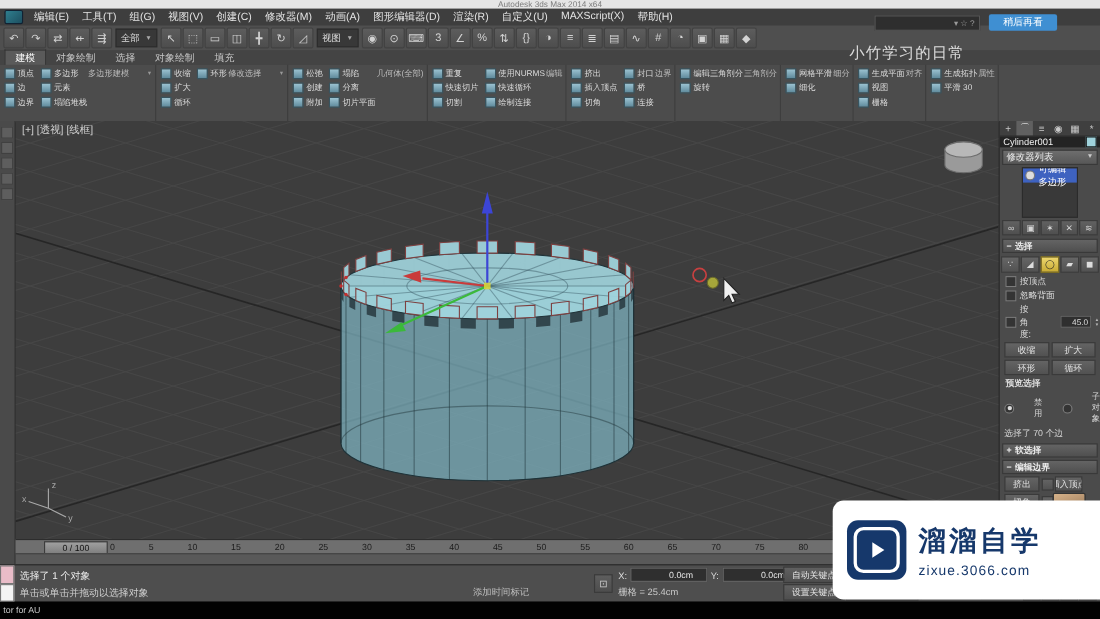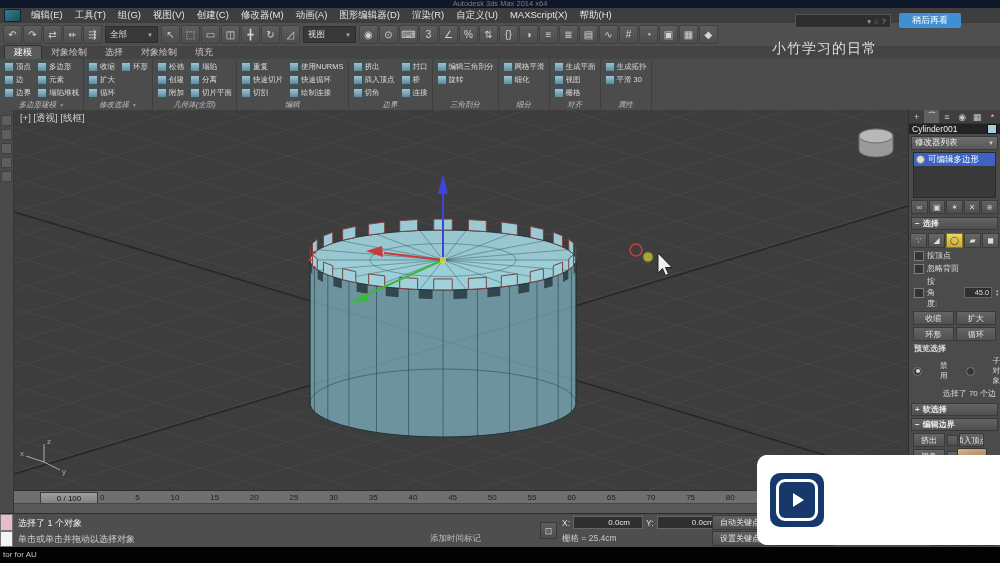--- a/index.html
+++ b/index.html
@@ -1,45 +1,45 @@
 <!DOCTYPE html>
 <html><head>
 <meta charset="utf-8">
 <style>
   html,body{margin:0;padding:0;background:#222;}
   .screen{position:relative;width:1000px;height:563px;background:#000;overflow:hidden;
           font-family:"Liberation Sans",sans-serif;color:#ddd;-webkit-user-select:none;user-select:none;}
   .band{position:absolute;left:0;right:0;}
 
   
-  #lb-top{top:0;height:8px;background:#0f172a;text-decoration:underline;}
+  #lb-top{top:0;height:8px;background:#e5e5e5;text-decoration:underline;}
   .win-title{position:absolute;top:0;left:0;right:0;text-align:center;font-size:7.5px;line-height:8px;color:#7d7d7d;}
 
   
   #menubar{top:8px;height:15px;background:#3e3e3e;display:flex;align-items:center;padding-left:2px;border-bottom:1px solid #303030;}
   .app-icon{width:15px;height:11px;margin:0 4px 0 2px;border-radius:2px;background:linear-gradient(135deg,#2f7f8f,#1d4f60);border:1px solid #123;}
   .menu-item{padding:12px 6px;font-size:9.5px;color:#e4e4e4;white-space:nowrap;}
 
   
   #toolbar{top:23px;height:23px;background:#4f4f4f;display:flex;align-items:center;gap:1px;padding:0 3px;border-bottom:1px solid #3c3c3c;}
   .tico{width:17px;height:17px;display:flex;align-items:center;justify-content:center;font-size:10px;color:#d3d3d3;
         background:linear-gradient(#5d5d5d,#4d4d4d);border:1px solid #424242;border-radius:2px;flex:0 0 auto;}
-  .tdd{height:15px;background:#383838;border:1px solid #2c2c2c;color:#ddd;font-size:8.5px;display:flex;align-items:center;gap:20px;padding:0 4px;margin:0 2px;}
+  .tdd{height:15px;background:#383838;border:1px solid #2c2c2c;color:#ddd;font-size:8.5px;display:flex;align-items:center;gap:5px;padding:0 4px;margin:0 2px;}
   .tdd .dd-arrow{font-size:6px;color:#aaa;}
 
   
   #ribbon-tabs{top:46px;height:13px;background:#444;display:flex;align-items:flex-end;padding-left:4px;border-bottom:1px solid #3a3a3a;}
   .rtab{padding:0 9px;font-size:9px;color:#c6c6c6;line-height:13px;}
   .rtab.on{background:#5a5a5a;color:#fff;border:1px solid #333;border-bottom:none;}
   #ribbon{top:59px;height:51px;background:#4c4c4c;display:flex;border-bottom:1px solid #353535;}
-  .rsec{display:flex;flex-direction:column;border-right:1px solid #3e3e3e;padding:2px 3px 0;}
+  .rsec{display:flex;border-right:1px solid #3e3e3e;padding:2px 3px 0;}
   .rsec-body{flex:1;display:grid;grid-auto-flow:column;grid-template-rows:repeat(3,12px);gap:1px 4px;align-items:center;}
   .rbtn{display:flex;align-items:center;gap:2px;font-size:7.5px;color:#dadada;white-space:nowrap;padding:0 1px;}
   .ric{width:8px;height:8px;flex:0 0 auto;background:linear-gradient(#9cc3d2,#5f8a9c);border:1px solid #38545f;border-radius:1px;}
-  .rsec-label{height:11px;font-size:7.5px;color:#bdbdbd;display:flex;align-items:center;justify-content:center;gap:3px;font-style:italic;}
+  .rsec-label{height:11px;font-size:7.5px;color:#bdbdbd;display:flex;align-items:center;justify-content:center;gap:16px;}
   .rsec-label .dd-arrow{font-size:5px;color:#999;}
 
   
   #left-strip{position:absolute;left:0;top:110px;width:14px;height:403px;background:#4a4a4a;border-right:1px solid #383838;
               display:flex;flex-direction:column;align-items:center;gap:3px;padding-top:5px;box-sizing:border-box;}
   .ls-ico{width:9px;height:9px;background:#5e5e5e;border:1px solid #404040;flex:0 0 auto;}
 
   
   #vp{position:absolute;left:14px;top:110px;width:894px;height:380px;background:#3d3d3d;overflow:hidden;}
   #vp svg{position:absolute;left:0;top:0;}
@@ -49,21 +49,21 @@
   #cmd{position:absolute;left:908px;top:110px;width:92px;height:403px;background:#4b4b4b;border-left:1px solid #2e2e2e;
        box-sizing:border-box;display:flex;flex-direction:column;font-size:8.5px;}
   .cp-tabs{display:flex;height:14px;background:#3f3f3f;border-bottom:1px solid #333;}
   .cp-tab{flex:1;display:flex;align-items:center;justify-content:center;font-size:9px;color:#c9c9c9;}
   .cp-tab.on{background:#606060;color:#fff;}
   .cp-name{height:14px;background:#232323;display:flex;align-items:center;gap:3px;padding:0 3px;color:#efefef;}
   .cp-swatch{width:8px;height:8px;background:#9fd2db;border:1px solid #111;margin-left:auto;}
   .cp-dd{height:13px;margin:2px 2px 1px;background:linear-gradient(#6e6e6e,#575757);border:1px solid #393939;
          display:flex;align-items:center;justify-content:space-between;padding:0 3px;color:#eee;}
   .cp-dd .dd-arrow{font-size:6px;color:#ccc;}
-  .cp-stack{height:74px;margin:1px 4px;background:#393939;border:1px solid #2b2b2b;overflow:hidden;}
+  .cp-stack{height:74px;margin:1px 20px;background:#393939;border:1px solid #2b2b2b;overflow:hidden;}
   .stack-row{height:13px;display:flex;align-items:center;gap:3px;padding:0 2px;background:#3e62c0;color:#fff;}
   .bulb{width:7px;height:7px;border-radius:50%;background:#ddd;border:1px solid #777;flex:0 0 auto;}
   .stack-tools{height:14px;display:flex;gap:1px;padding:1px 2px;}
   .st-btn{width:15px;height:12px;display:flex;align-items:center;justify-content:center;font-size:8px;color:#d5d5d5;
           background:linear-gradient(#616161,#4f4f4f);border:1px solid #3b3b3b;}
   .ro-head{height:13px;margin:2px 2px 0;background:linear-gradient(#646464,#4f4f4f);border:1px solid #393939;
            display:flex;align-items:center;gap:3px;padding:0 3px;color:#ececec;font-weight:bold;font-size:8px;}
   .ro-body{padding:1px 0;}
   .subobj-row{display:flex;gap:1px;justify-content:center;padding:2px 0 1px;}
   .subobj{width:15px;height:13px;display:flex;align-items:center;justify-content:center;font-size:8px;color:#ddd;
@@ -73,21 +73,21 @@
   .cb{width:8px;height:8px;background:#343434;border:1px solid #7c7c7c;flex:0 0 auto;}
   .mini-field{min-width:22px;height:9px;background:#2f2f2f;border:1px solid #666;color:#ddd;font-size:7.5px;
               display:inline-flex;align-items:center;justify-content:flex-end;padding:0 2px;margin-left:24px;}
   .spin{display:inline-flex;flex-direction:column;font-size:4px;line-height:4px;color:#bbb;}
   .btn-grid{display:grid;grid-template-columns:1fr 1fr;gap:2px;padding:1px 4px;}
   .pbtn{height:12px;display:flex;align-items:center;justify-content:center;font-size:8px;color:#e4e4e4;
         background:linear-gradient(#646464,#515151);border:1px solid #3a3a3a;white-space:nowrap;overflow:hidden;}
   .radio-row{display:flex;align-items:center;gap:18px;padding:1px 4px;color:#dcdcdc;font-size:7.5px;flex-wrap:nowrap;}
   .radio{width:7px;height:7px;border-radius:50%;background:#343434;border:1px solid #7c7c7c;position:relative;flex:0 0 auto;}
   .radio.on::after{content:"";position:absolute;left:1.5px;top:1.5px;width:4px;height:4px;border-radius:50%;background:#ddd;}
-  .sel-status{padding:1px 4px;color:#d7d7d7;font-size:8px;text-align:right;}
+  .sel-status{padding:1px 4px;color:#d7d7d7;font-size:8px;text-align:left;}
   .eb-row{display:grid;grid-template-columns:32px 10px 1fr 10px;gap:2px;padding:1px 4px;align-items:center;}
   .sq{width:9px;height:9px;background:linear-gradient(#646464,#515151);border:1px solid #3a3a3a;}
   .full-btn{margin:1px 4px;height:12px;display:flex;align-items:center;justify-content:center;font-size:7.5px;color:#e4e4e4;
             background:linear-gradient(#646464,#515151);border:1px solid #3a3a3a;white-space:nowrap;}
 
   
   #timeline{position:absolute;left:14px;top:490px;width:894px;height:13px;background:#6f6f6f;border-top:1px solid #2d2d2d;box-sizing:border-box;}
   .tl-ticks{position:absolute;left:86px;right:10px;top:0;bottom:0;display:flex;justify-content:space-between;align-items:flex-end;
             font-size:8px;color:#1c1c1c;line-height:11px;}
   .tl-slider{position:absolute;left:26px;top:1px;width:56px;height:10px;background:linear-gradient(#a0a0a0,#7f7f7f);
@@ -858,15 +858,19 @@
     </div>
     <div class="avatar-photo"></div>
   </div>
 
   <div class="brand-card">
     <div class="brand-logo">
       <div class="inner">
           <div class="tri"></div>
         </div>
     </div>
+    <div>
+      <div class="brand-name">溜溜自学</div>
+      <div class="brand-url">zixue.3066.com</div>
+    </div>
   </div>
 
 </div>
 
 </body></html>

